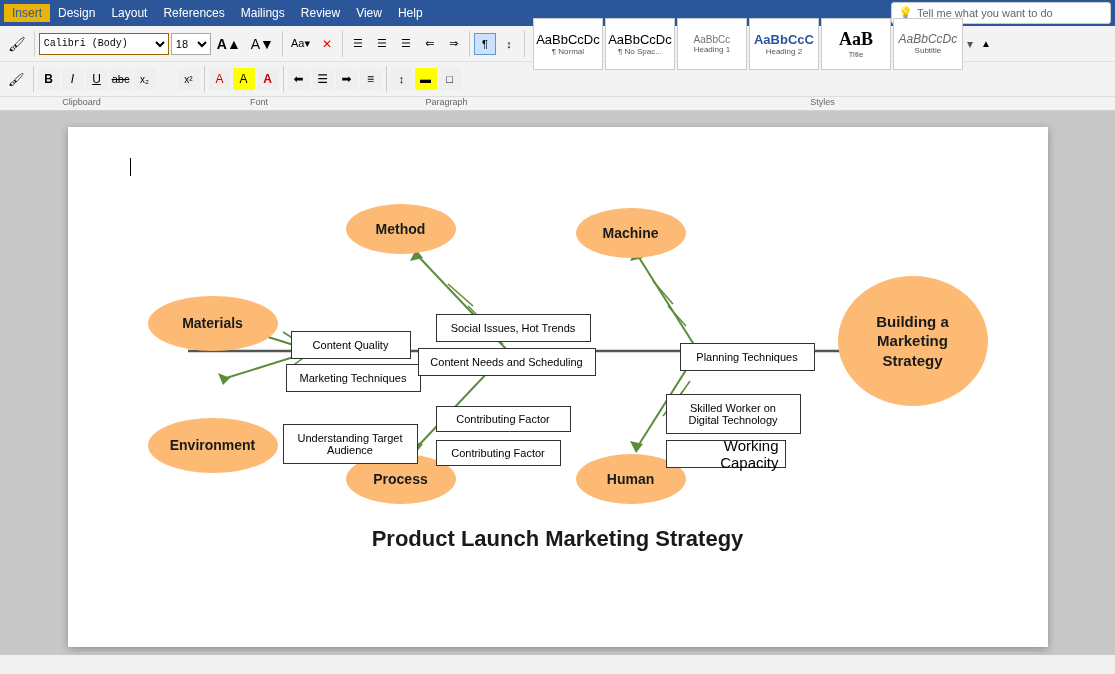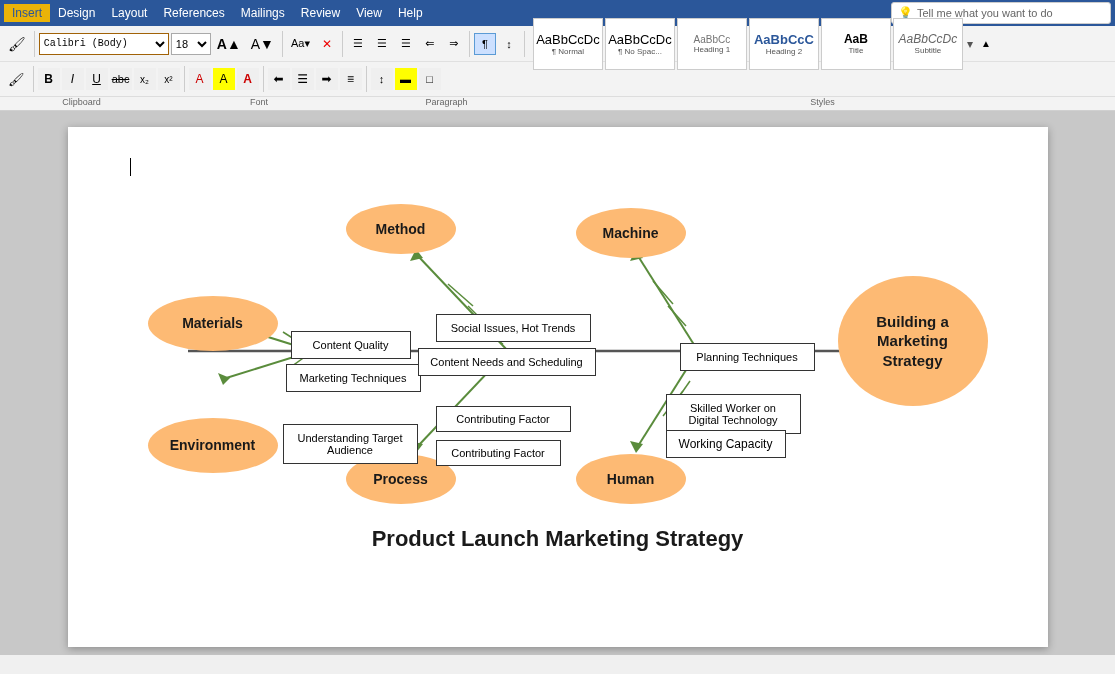--- a/index.html
+++ b/index.html
@@ -94,21 +94,21 @@
       border: 1px solid #ccc;
       background: white;
       cursor: pointer;
       font-size: 11px;
       padding: 2px;
     }
     .style-normal-text { font-size: 13px; }
     .style-nospace-text { font-size: 13px; }
     .style-h1-text { font-size: 10px; font-weight: normal; color: #737373; }
     .style-h2-text { font-size: 13px; font-weight: bold; color: #2b579a; }
-    .style-title-text { font-size: 12px; font-weight: bold; }
+    .style-title-text { font-size: 18px; font-weight: bold; font-family: Liberation Serif, serif; }
     .style-subtitle-text { font-size: 12px; color: #666; font-style: italic; }
     .style-small-label { font-size: 8px; color: #555; }
     .style-arrow {
       font-size: 12px;
       color: #555;
       margin-left: 2px;
       cursor: pointer;
     }
 
     
@@ -314,21 +314,21 @@
 
   <div class="ribbon-row2">
 
     <button class="ribbon-btn" style="font-size:13px;">🖌</button>
     <div class="divider"></div>
     <button class="format-btn bold">B</button>
     <button class="format-btn italic">I</button>
     <button class="format-btn underline">U</button>
     <button class="format-btn" style="text-decoration:line-through;font-size:11px;">abc</button>
     <button class="format-btn" style="font-size:10px;">x₂</button>
-    <button class="format-btn" style="font-size:10px;">x²</button>
+    <button class="format-btn" style="font-size:10px;margin-left:20px;">x²</button>
     <div class="divider"></div>
 
     <button class="format-btn" style="font-size:12px; color:#c00;">A</button>
     <button class="format-btn" style="font-size:12px; background:#ff0;">A</button>
     <button class="format-btn" style="font-size:12px; color:#c00; font-weight:bold;">A</button>
     <div class="divider"></div>
 
     <button class="format-btn">⬅</button>
     <button class="format-btn">☰</button>
     <button class="format-btn">➡</button>
@@ -446,21 +446,21 @@
       </div>
       <div class="box" style="left:308px; top:244px; width:125px; height:26px; font-size:11px;">
         <span>Contributing Factor</span>
       </div>
       <div class="box" style="left:552px; top:147px; width:135px; height:28px; font-size:11px;">
         <span>Planning Techniques</span>
       </div>
       <div class="box" style="left:538px; top:198px; width:135px; height:40px; font-size:11px;">
         <span>Skilled Worker on<br>Digital Technology</span>
       </div>
-      <div class="box" style="left:538px; top:234px; width:120px; height:28px; font-size:12px;">
+      <div class="box" style="left:538px; top:244px; width:120px; height:28px; font-size:15px;text-align:right;">
         <span>Working Capacity</span>
       </div>
     </div>
 
     
     <div class="doc-title">Product Launch Marketing Strategy</div>
   </div>
 </div>
 
 </body></html>

